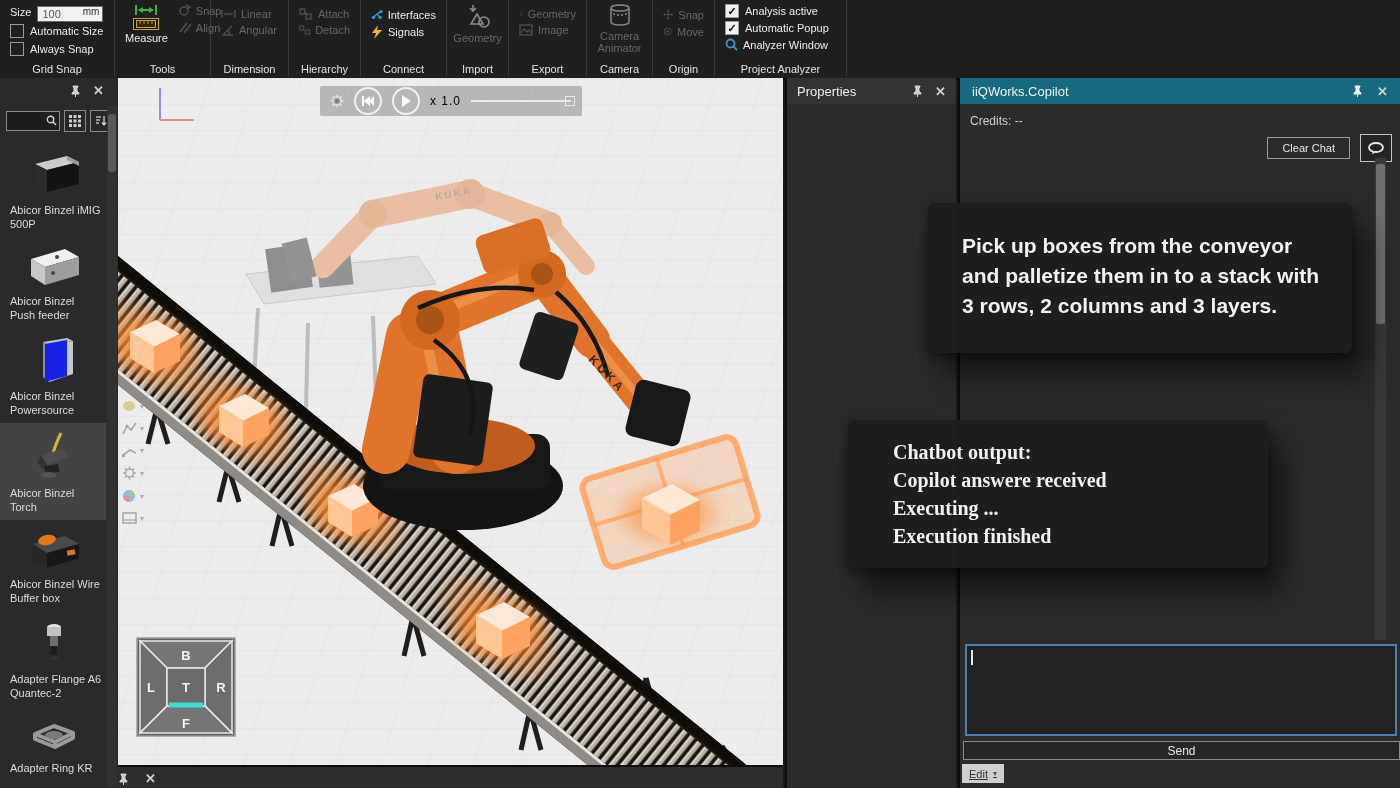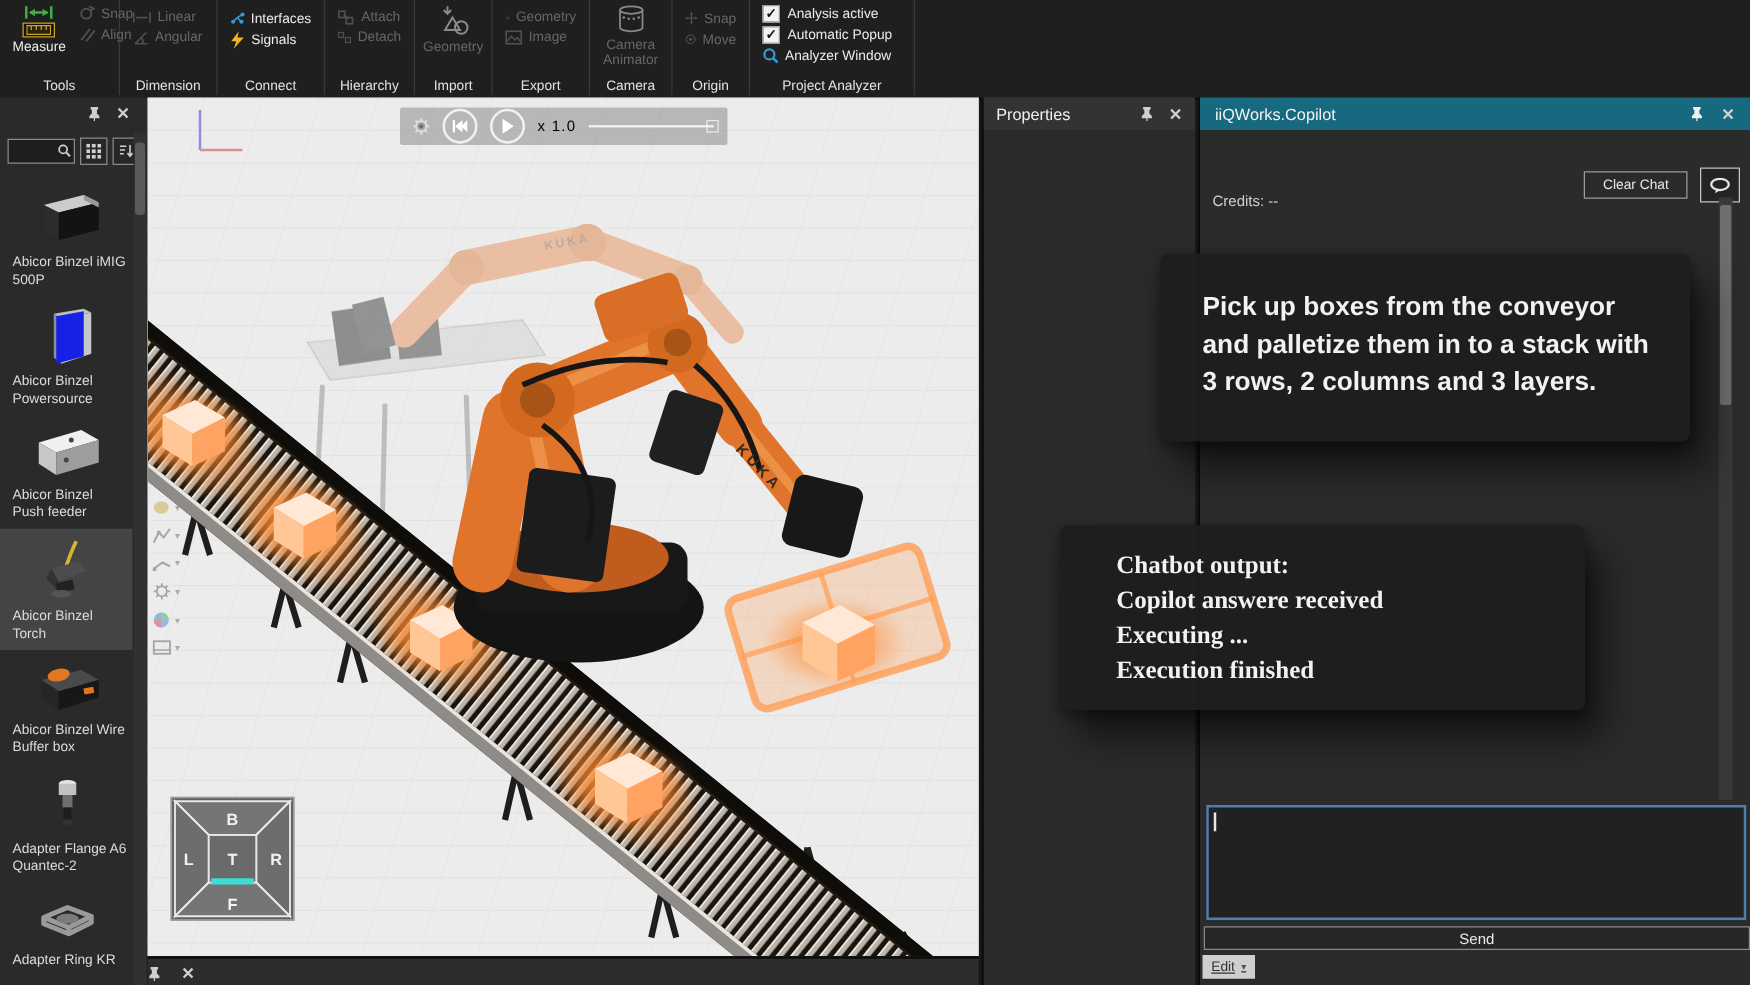--- a/index.html
+++ b/index.html
@@ -52,21 +52,21 @@
   #output-title{font-size:12px;color:#e8e8e8;padding-left:12px;flex:1;}
   #output-icons{display:flex;gap:16px;padding-right:16px;align-items:center;}
   
   #properties{position:absolute;top:78px;left:785px;width:171px;height:710px;background:#2b2b2b;border-left:2px solid #0c0c0c;box-sizing:border-box;}
   #prop-head{height:26px;background:#333333;display:flex;align-items:center;padding:0 10px;gap:12px;}
   #prop-title{font-size:13px;color:#f0f0f0;flex:1;}
   
   #copilot{position:absolute;top:78px;left:958px;width:442px;height:710px;background:#2b2b2b;border-left:2px solid #0c0c0c;box-sizing:border-box;}
   #cp-head{height:26px;background:#16697f;display:flex;align-items:center;padding:0 12px;gap:14px;}
   #cp-title{font-size:13px;color:#f2f2f2;flex:1;}
-  #cp-credits{font-size:12px;color:#cfcfcf;padding:10px 0 0 10px;margin-top:40px;}
+  #cp-credits{font-size:12px;color:#cfcfcf;padding:10px 0 0 10px;}
   #cp-toolrow{position:absolute;top:56px;right:8px;display:flex;gap:10px;align-items:center;}
   #clear-chat{border:1px solid #9a9a9a;background:transparent;color:#e8e8e8;font-size:11px;padding:4px 14px;font-family:"Liberation Sans",sans-serif;}
   #chat-toggle{width:30px;height:26px;border:1px solid #c4c4c4;background:#242424;display:flex;align-items:center;justify-content:center;}
   #cp-scroll{position:absolute;top:80px;right:14px;width:11px;height:482px;background:#383838;}
   #cp-scroll-thumb{position:absolute;top:6px;left:1px;width:9px;height:160px;background:#6e6e6e;border-radius:2px;}
   #cp-input{position:absolute;left:5px;top:566px;width:432px;height:92px;background:#212121;border:2px solid #4f7fae;box-sizing:border-box;}
   #cp-caret{position:absolute;left:4px;top:4px;width:2px;height:15px;background:#e8e8e8;}
   #cp-send{position:absolute;left:3px;top:663px;width:437px;height:19px;background:#262626;border:1px solid #8a8a8a;box-sizing:border-box;
     display:flex;align-items:center;justify-content:center;font-size:12px;color:#e8e8e8;}
   #cp-edit{position:absolute;left:2px;top:686px;width:42px;height:19px;background:#cfcfcf;display:flex;align-items:center;justify-content:center;gap:5px;
@@ -76,20 +76,40 @@
     box-shadow:14px 22px 30px rgba(0,0,0,.55), 0 4px 10px rgba(0,0,0,.4);z-index:30;box-sizing:border-box;}
   #bubble-user{left:928px;top:203px;width:424px;height:150px;padding:28px 20px 0 34px;font-size:21px;line-height:30px;font-weight:bold;}
   #bubble-bot{left:848px;top:420px;width:420px;height:148px;padding:18px 20px 0 45px;font-size:20px;line-height:28px;font-weight:bold;white-space:pre-line;font-family:Liberation Serif, serif;}
   svg{display:block;}
 </style>
 </head>
 <body>
 
 <div id="ribbon">
 
+  <div class="rgroup" style="width:115px">
+    <div class="rcol">
+      <div class="rrow">
+        <span style="font-size:11px;color:#ececec">Size</span>
+        <span id="size-input-wrap">
+          <input id="size-input" value="100" style="">
+          <span id="size-unit">mm</span>
+        </span>
+      </div>
+      <label class="rcheck">
+        <span class="cbox"></span>
+        <span>Automatic Size</span>
+      </label>
+      <label class="rcheck">
+        <span class="cbox"></span>
+        <span>Always Snap</span>
+      </label>
+    </div>
+    <div class="rg-label">Grid Snap</div>
+  </div>
 
   <div class="rgroup" style="width:96px">
     <div class="rrow" style="align-items:flex-start">
       <div class="measure-wrap">
         <svg width="24" height="12" viewBox="0 0 24 12">
           <g stroke="#3fae3f" stroke-width="2" fill="#3fae3f">
             <line x1="2" y1="1" x2="2" y2="11"></line>
               <line x1="22" y1="1" x2="22" y2="11"></line>
               <line x1="5" y1="6" x2="19" y2="6"></line>
           </g>
@@ -146,20 +166,41 @@
       <div class="rbtn dis">
         <svg width="13" height="12" viewBox="0 0 13 12">
           <path d="M2,11 L11,2 M2,11 L12,11 M7,6 Q9,8 8,11" fill="none" stroke="#8a8a8a" stroke-width="1.3"></path>
         </svg>
         <span>Angular</span>
       </div>
     </div>
     <div class="rg-label">Dimension</div>
   </div>
 
+  <div class="rgroup" style="width:72px">
+    <div class="rcol" style="margin-top:4px">
+      <div class="rbtn dis">
+        <svg width="14" height="12" viewBox="0 0 14 12">
+          <rect x="1" y="1" width="5" height="5" fill="none" stroke="#8a8a8a" stroke-width="1.3"></rect>
+          <rect x="7" y="6" width="5" height="5" fill="none" stroke="#8a8a8a" stroke-width="1.3"></rect>
+          <line x1="5" y1="4" x2="9" y2="7" stroke="#8a8a8a" stroke-width="1.3"></line>
+        </svg>
+        <span>Attach</span>
+      </div>
+      <div class="rbtn dis">
+        <svg width="14" height="12" viewBox="0 0 14 12">
+          <rect x="1" y="1" width="5" height="5" fill="none" stroke="#8a8a8a" stroke-width="1.3"></rect>
+          <rect x="8" y="6" width="5" height="5" fill="none" stroke="#8a8a8a" stroke-width="1.3"></rect>
+        </svg>
+        <span>Detach</span>
+      </div>
+    </div>
+    <div class="rg-label">Hierarchy</div>
+  </div>
+
   <div class="rgroup" style="width:86px">
     <div class="rcol" style="margin-top:4px">
       <div class="rbtn">
         <svg width="14" height="13" viewBox="0 0 14 13">
           <g stroke="#2f9ad4" stroke-width="1.6">
               <line x1="3" y1="10" x2="7" y2="6"></line>
               <line x1="7" y1="6" x2="12" y2="3"></line>
               <line x1="7" y1="6" x2="11" y2="10"></line>
             </g>
           <circle cx="3" cy="10" r="2" fill="#2f9ad4"></circle>
@@ -169,41 +210,20 @@
         <span>Interfaces</span>
       </div>
       <div class="rbtn">
         <svg width="12" height="14" viewBox="0 0 12 14">
           <polygon points="7,0 1,8 5,8 3,14 11,5 6,5" fill="#f0b429"></polygon>
         </svg>
         <span>Signals</span>
       </div>
     </div>
     <div class="rg-label">Connect</div>
-  </div>
-
-  <div class="rgroup" style="width:72px">
-    <div class="rcol" style="margin-top:4px">
-      <div class="rbtn dis">
-        <svg width="14" height="12" viewBox="0 0 14 12">
-          <rect x="1" y="1" width="5" height="5" fill="none" stroke="#8a8a8a" stroke-width="1.3"></rect>
-          <rect x="7" y="6" width="5" height="5" fill="none" stroke="#8a8a8a" stroke-width="1.3"></rect>
-          <line x1="5" y1="4" x2="9" y2="7" stroke="#8a8a8a" stroke-width="1.3"></line>
-        </svg>
-        <span>Attach</span>
-      </div>
-      <div class="rbtn dis">
-        <svg width="14" height="12" viewBox="0 0 14 12">
-          <rect x="1" y="1" width="5" height="5" fill="none" stroke="#8a8a8a" stroke-width="1.3"></rect>
-          <rect x="8" y="6" width="5" height="5" fill="none" stroke="#8a8a8a" stroke-width="1.3"></rect>
-        </svg>
-        <span>Detach</span>
-      </div>
-    </div>
-    <div class="rg-label">Hierarchy</div>
   </div>
 
   <div class="rgroup" style="width:62px">
     <div class="rbig">
       <svg width="26" height="26" viewBox="0 0 26 26">
         <path d="M8,1 v6 m-3,-3 l3,3 l3,-3" stroke="#8a8a8a" stroke-width="1.6" fill="none"></path>
         <polygon points="6,20 12,10 18,20" fill="none" stroke="#8a8a8a" stroke-width="1.6"></polygon>
         <circle cx="19" cy="18" r="5" fill="none" stroke="#8a8a8a" stroke-width="1.6"></circle>
       </svg>
       <span>Geometry</span>
@@ -345,37 +365,37 @@
     <div class="lib-item">
       <svg width="62" height="46" viewBox="0 0 62 46">
         <polygon points="12,12 44,4 56,10 24,18" fill="#cccccc"></polygon>
         <polygon points="12,12 24,18 24,40 12,33" fill="#2c2c2c"></polygon>
         <polygon points="24,18 56,10 56,32 24,40" fill="#131313"></polygon>
         <polygon points="44,4 56,10 56,14 44,8" fill="#9a9a9a"></polygon>
       </svg>
       <div class="lib-label">Abicor Binzel iMIG 500P</div>
     </div>
     <div class="lib-item">
-      <svg width="62" height="48" viewBox="0 0 62 48">
-        <polygon points="20,6 44,2 50,5 26,10" fill="#b9bec4"></polygon>
-        <polygon points="26,10 50,5 50,38 26,46" fill="#c4c8cc"></polygon>
-        <polygon points="20,6 26,10 26,46 20,41" fill="#8a9098"></polygon>
-        <polygon points="22,8 44,4 44,40 22,46" fill="#1721e6"></polygon>
-      </svg>
-      <div class="lib-label">Abicor Binzel Powersource</div>
-    </div>
-    <div class="lib-item">
       <svg width="62" height="44" viewBox="0 0 62 44">
         <polygon points="8,14 42,4 56,12 22,22" fill="#f0f0f0"></polygon>
         <polygon points="8,14 22,22 22,40 8,31" fill="#c7c7c7"></polygon>
         <polygon points="22,22 56,12 56,30 22,40" fill="#9d9d9d"></polygon>
         <circle cx="34" cy="12" r="2" fill="#444"></circle>
           <circle cx="30" cy="28" r="2" fill="#444"></circle>
       </svg>
       <div class="lib-label">Abicor Binzel Push feeder</div>
+    </div>
+    <div class="lib-item">
+      <svg width="62" height="48" viewBox="0 0 62 48">
+        <polygon points="20,6 44,2 50,5 26,10" fill="#b9bec4"></polygon>
+        <polygon points="26,10 50,5 50,38 26,46" fill="#c4c8cc"></polygon>
+        <polygon points="20,6 26,10 26,46 20,41" fill="#8a9098"></polygon>
+        <polygon points="22,8 44,4 44,40 22,46" fill="#1721e6"></polygon>
+      </svg>
+      <div class="lib-label">Abicor Binzel Powersource</div>
     </div>
     <div class="lib-item selected">
       <svg width="62" height="50" viewBox="0 0 62 50">
         <path d="M38,2 C34,10 32,16 30,22" fill="none" stroke="#d9b430" stroke-width="3"></path>
         <polygon points="18,24 40,18 46,26 24,34" fill="#4d4d4d"></polygon>
         <polygon points="18,24 24,34 22,40 14,32" fill="#333333"></polygon>
         <rect x="22" y="34" width="14" height="8" fill="#222" transform="rotate(-12 29 38)"></rect>
         <ellipse cx="26" cy="44" rx="8" ry="3" fill="#555"></ellipse>
       </svg>
       <div class="lib-label">Abicor Binzel Torch</div>

